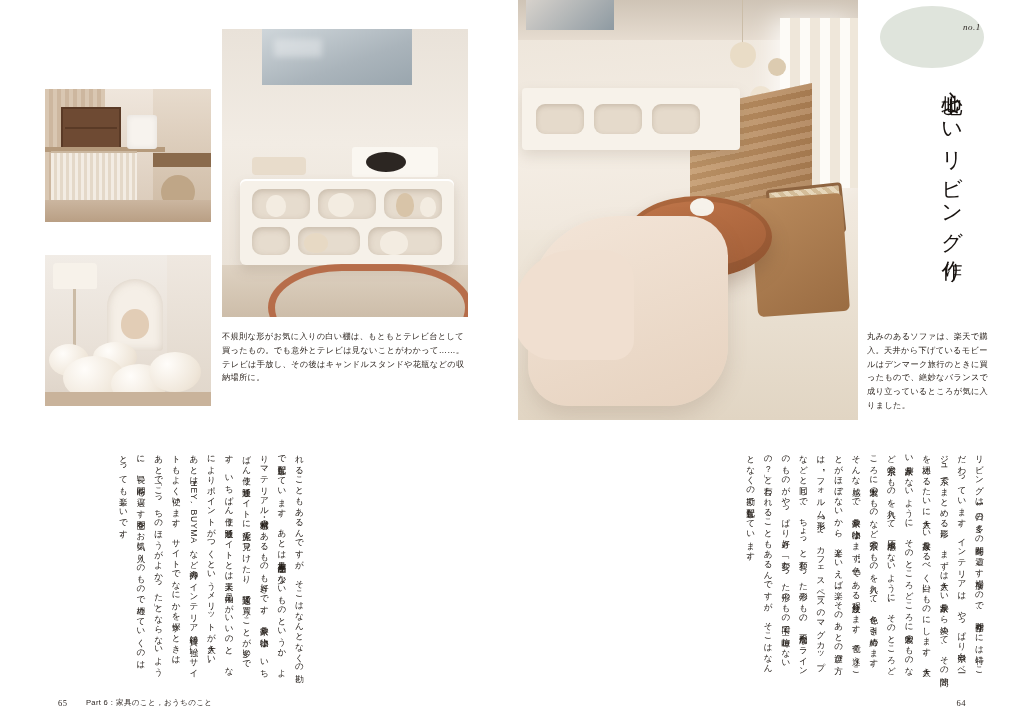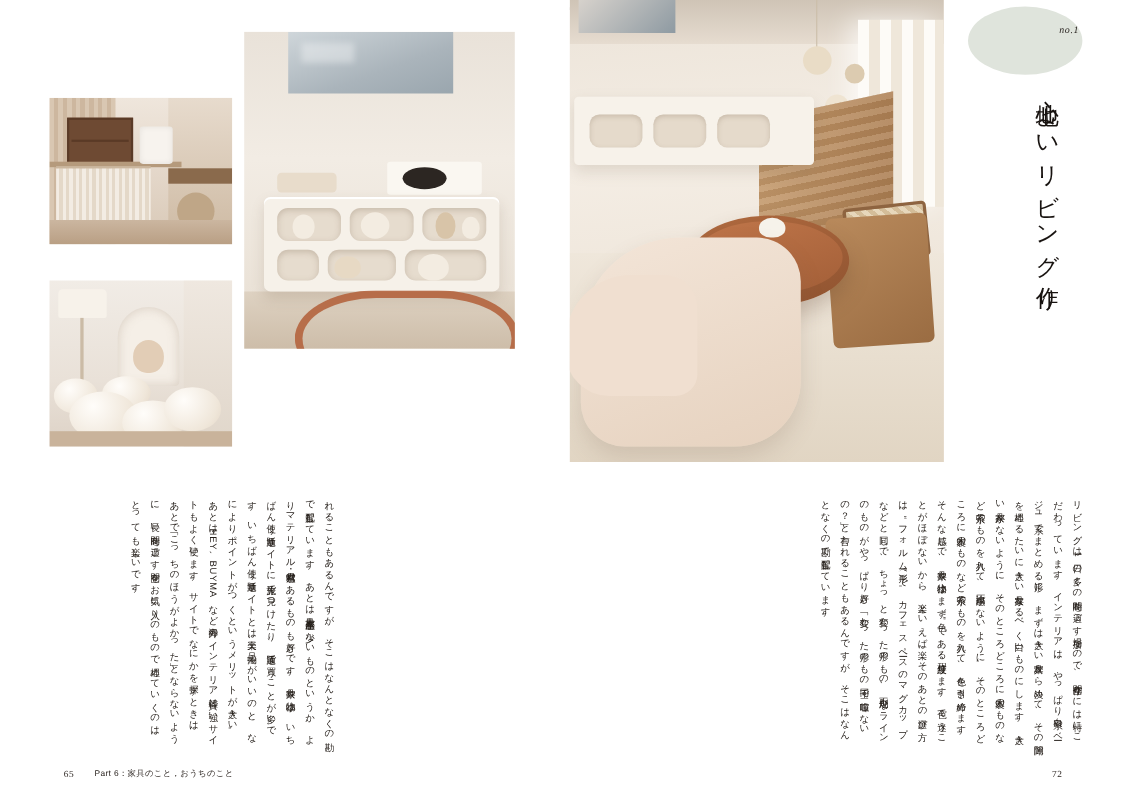--- a/index.html
+++ b/index.html
@@ -374,20 +374,21 @@
       <div class="vessel v1"></div>
       <div class="vessel v2"></div>
       <div class="vessel v3"></div>
       <div class="vessel v4"></div>
       <div class="vessel v5"></div>
       <div class="vessel v6"></div>
     </div>
     <div class="arc"></div>
   </div>
 
+  <div class="caption" id="caption-shelf">不規則な形がお気に入りの白い棚は、もともとテレビ台として買ったもの。でも意外とテレビは見ないことがわかって……。テレビは手放し、その後はキャンドルスタンドや花瓶などの収納場所に。</div>
 
   <div class="photo" id="photo-living">
     <div class="ceil"></div>
     <div class="art"></div>
     <div class="window"></div>
     <div class="wire"></div>
     <div class="mobile1"></div>
     <div class="mobile2"></div>
     <div class="mobile3"></div>
     <div class="woodbench"></div>
@@ -407,22 +408,23 @@
     </div>
     <div class="cat"></div>
     <div class="sofa"></div>
     <div class="sofa-arm"></div>
   </div>
 
   <div id="title-blob"></div>
   <div id="title-number">no.1</div>
   <div id="title-block">心地よいリビング作り</div>
 
+  <div class="caption" id="caption-sofa">丸みのあるソファは、楽天で購入。天井から下げているモビールはデンマーク旅行のときに買ったもので、絶妙なバランスで成り立っているところが気に入りました。</div>
 
   <div class="vtext" id="body-right">リビングは1日の多くの時間を過ごす場所なので、空間作りには特にこだわっています。インテリアは、やっぱり白系やベージュ系でまとめる形に。まずは大きい家具から決めて、その隙間を埋めるたいに大きい家具なるべく白いものにします。大きい家具がないように、そのところどころに木製のものなど茶系のものを入れて、圧迫感がないように。そのところどころに木製のものなど茶系のものを入れて、色を引き締めます。そんな感じで、家具や小物はまず“色”である程度絞ります。色で迷うことがほぼないから、楽といえば楽。そのあとの選び方は、“フォルム（形）”で。カフェスペースのマグカップなどと同じで、ちょっと変わった形のもの、不規則なラインのものがやっぱり好き。「変わった形のもの同士で喧嘩しないの？」と言われることもあるんですが、そこはなんとなくの勘で配置しています。</div>
 
   <div class="vtext" id="body-left">れることもあるんですが、そこはなんとなくの勘で配置しています。あとは大量生産感が少ないものというか、よりマテリアル・素材感のあるものも好きです。家具や小物は、いちばん使う通販サイトに旅先で見つけたり、通販で買うことが多いです。いちばん使う通販サイトとは楽天、品揃えがいいのと、なによりポイントがつくというメリットが大きい。あとはHEY、BUYMAなど海外のインテリア雑貨に強いサイトもよく使います。サイトでなにかを探すときは、あとで「こっちのほうがよかった」とならないように、長い時間を過ごす空間をお気に入りのもので埋めていくのは、とっても楽しいです。</div>
 
   <div class="folio" id="folio-left">65</div>
   <div id="running-head">Part 6：家具のこと，おうちのこと</div>
-  <div class="folio" id="folio-right">72</div>
+  <div class="folio" id="folio-right">64</div>
 
 </div>
 
 </body></html>

